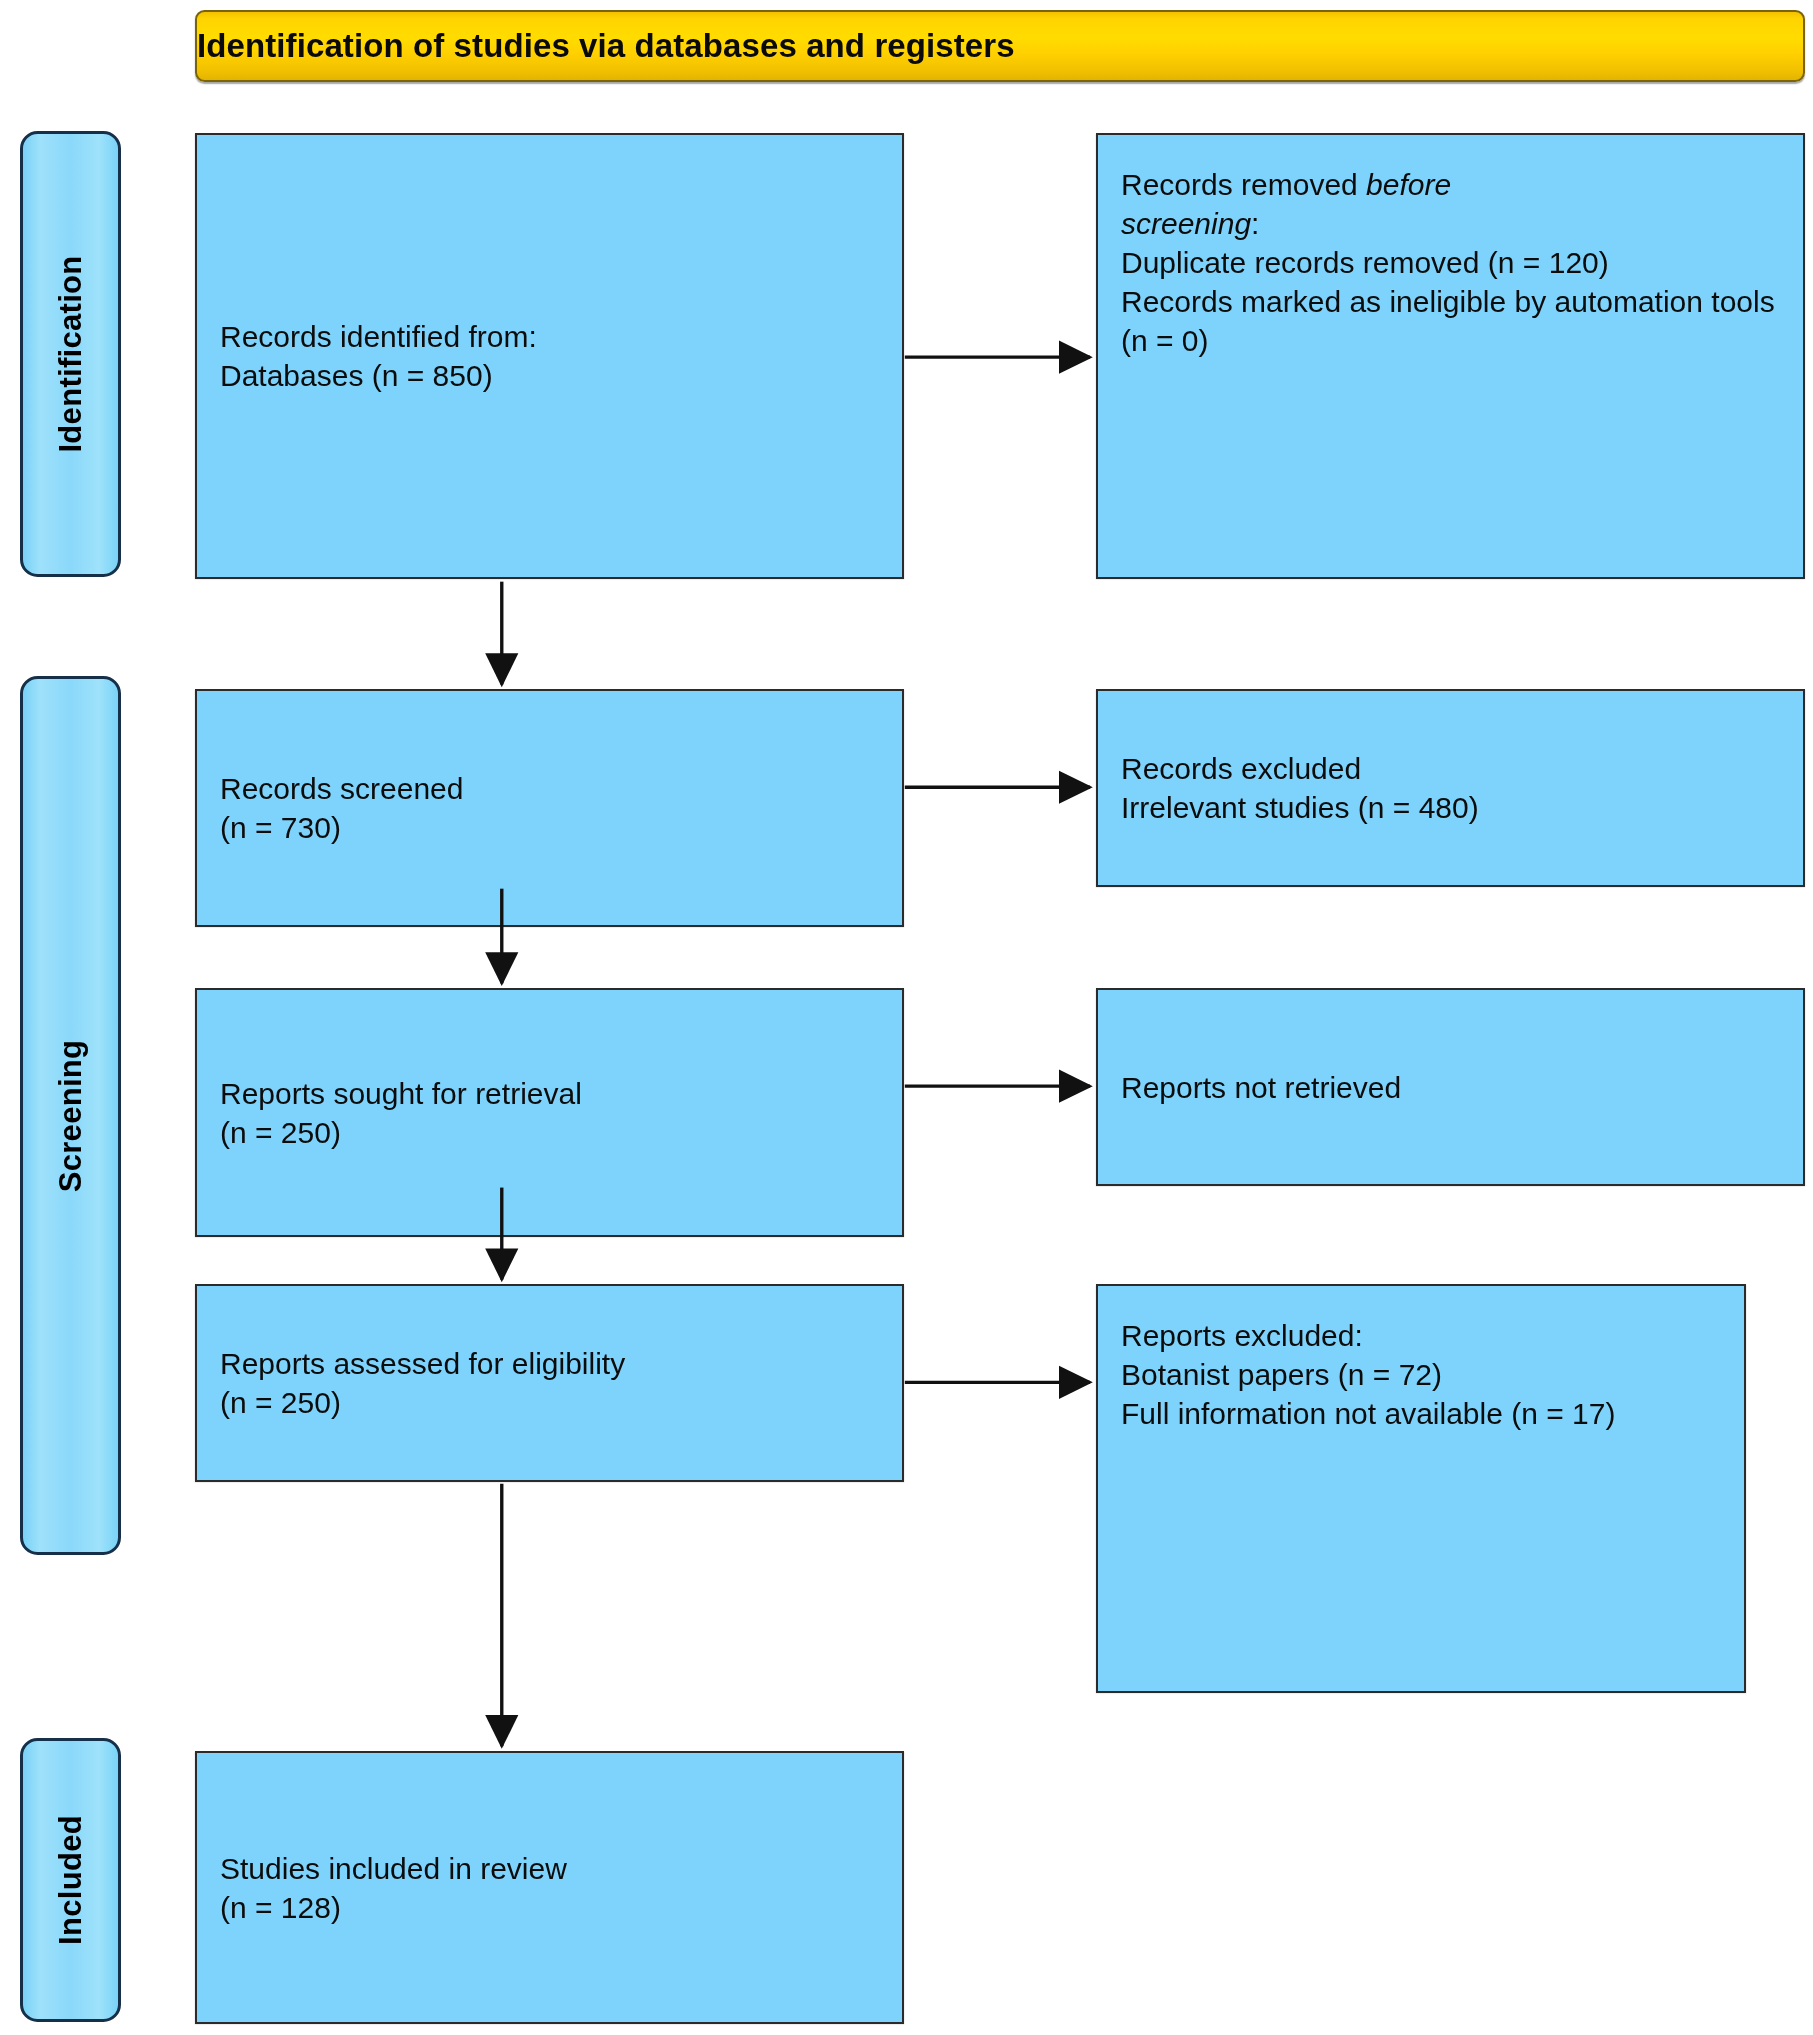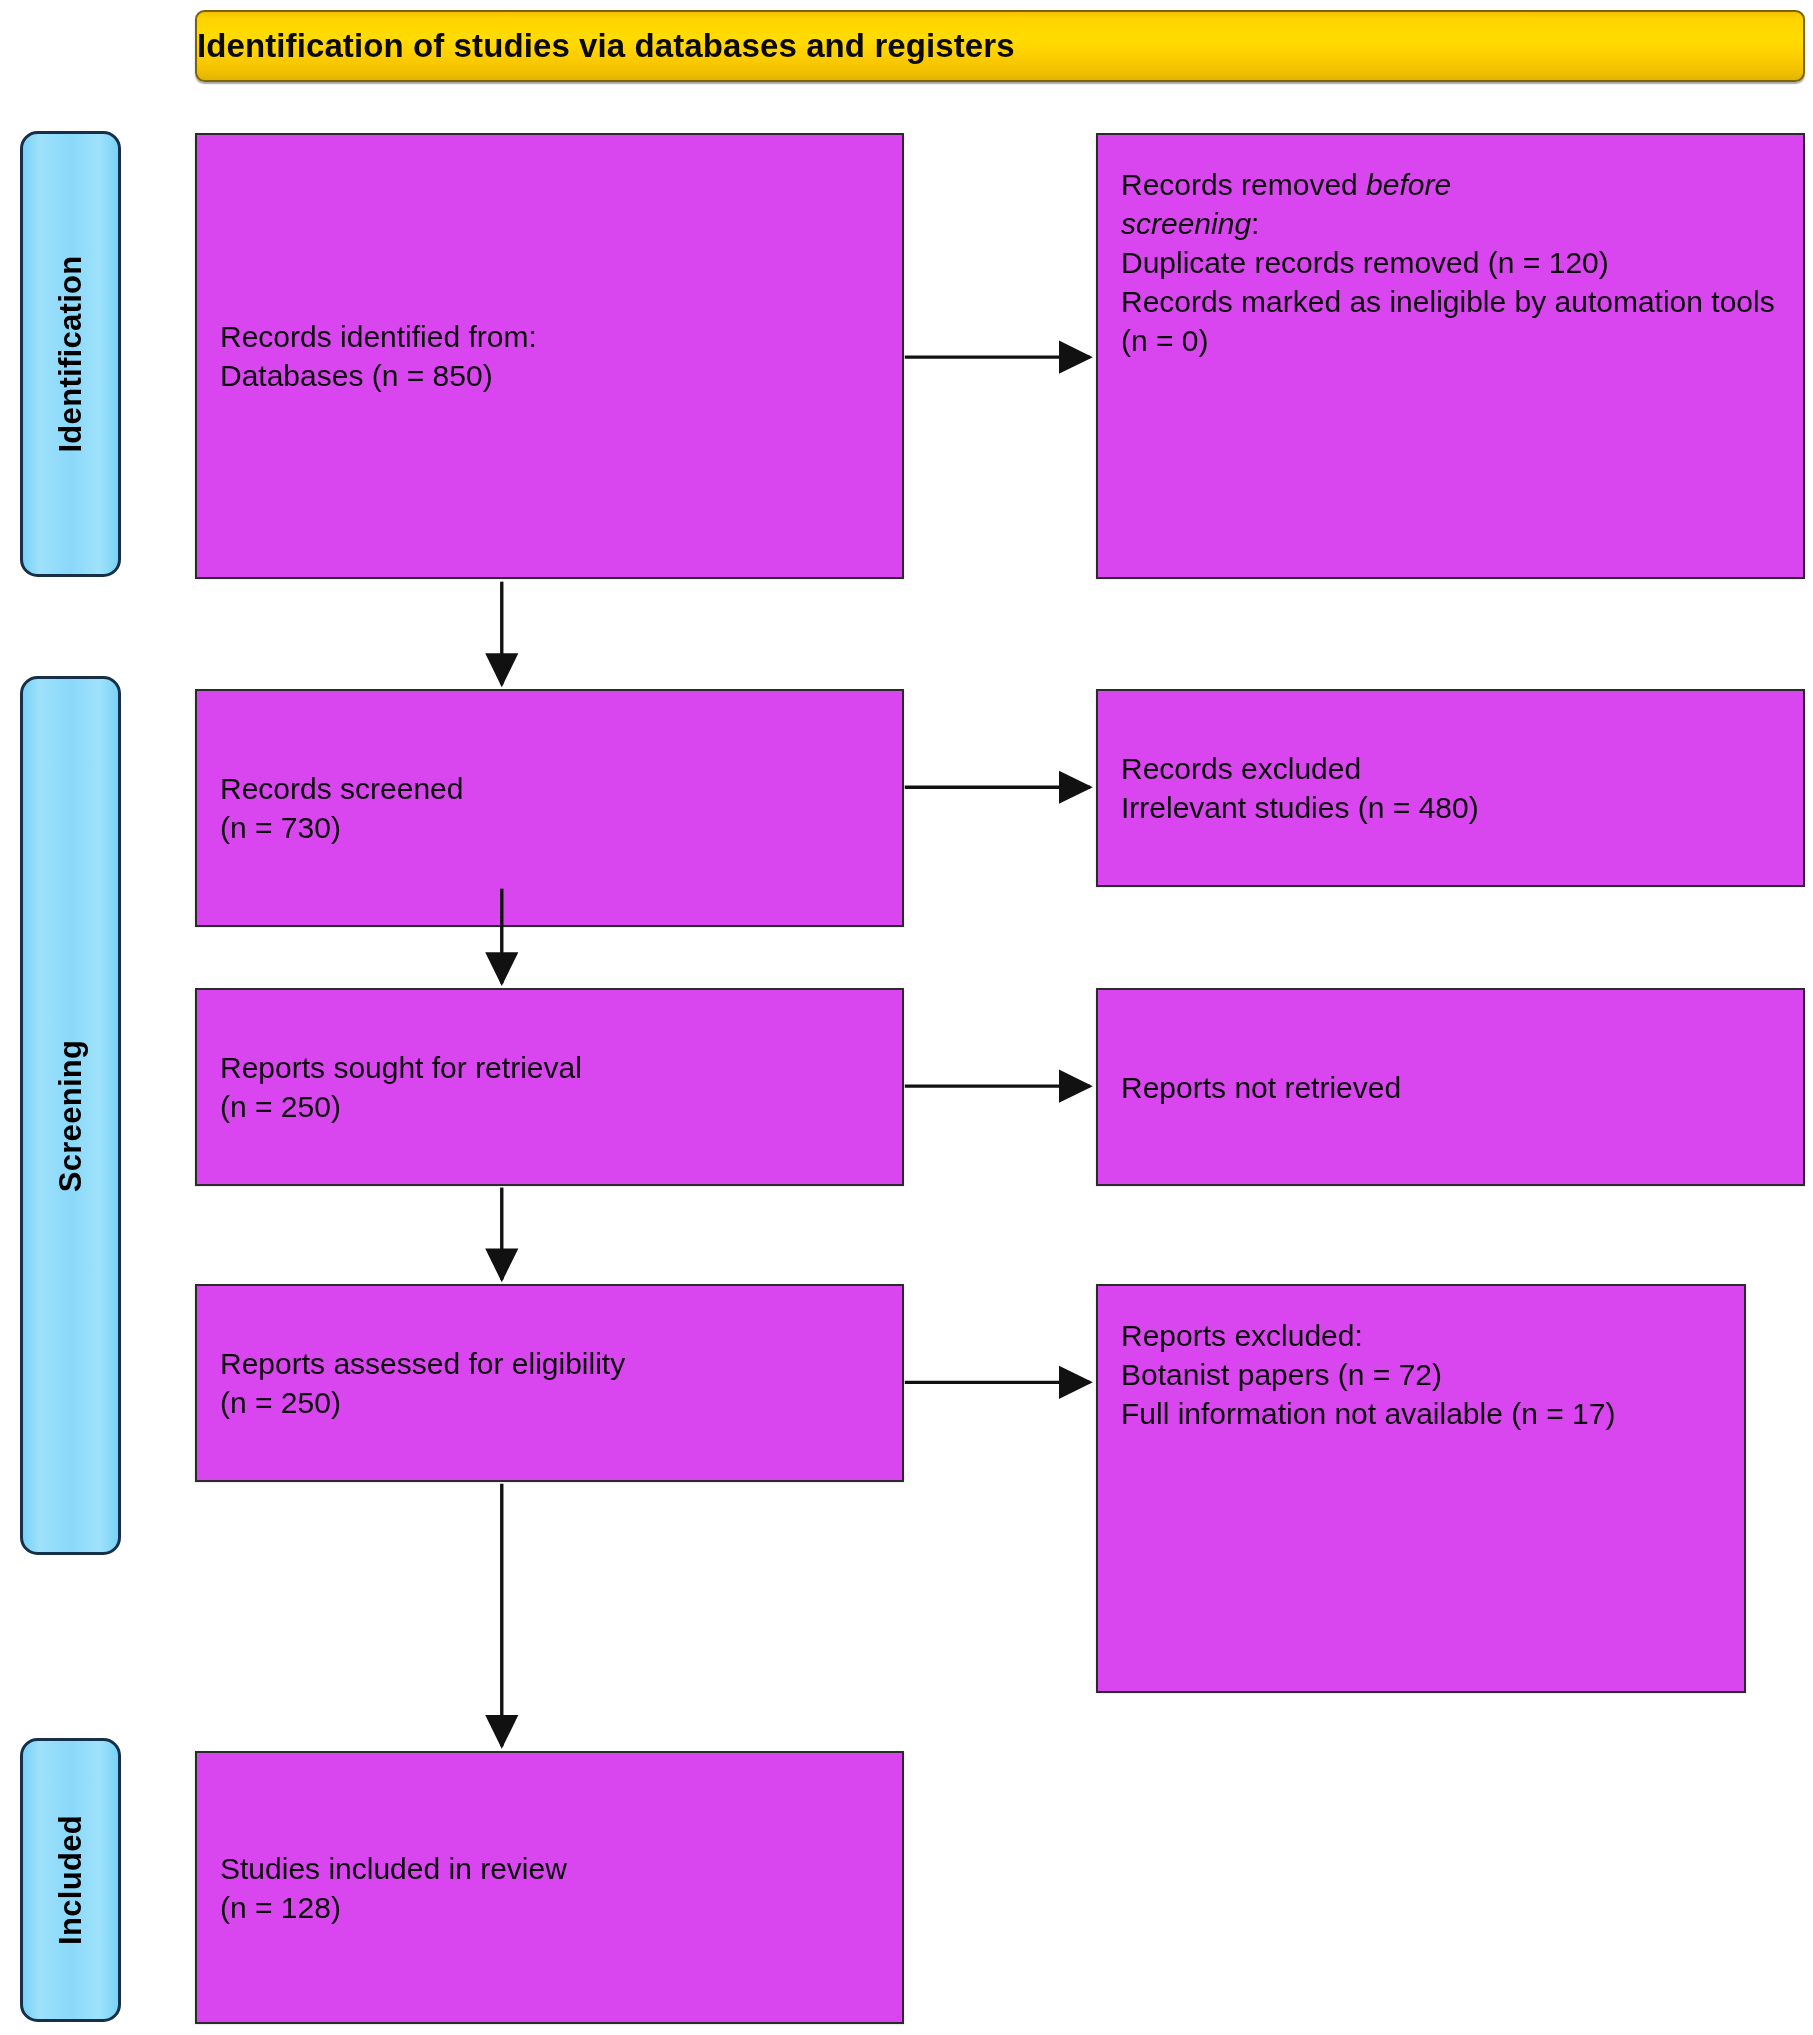--- a/index.html
+++ b/index.html
@@ -76,21 +76,21 @@
     letter-spacing: 0.3px;
   }
   #rail-identification { top: 131px;  height: 446px; }
   #rail-screening     { top: 676px; height: 879px; }
   #rail-included      { top: 1738px; height: 284px; }
 
   
   .box {
     position: absolute;
     border: 2.7px solid #2b2b2b;
-    background: #d946ef;
+    background: #7dd3fc;
     box-sizing: border-box;
     box-shadow: 0 1.4px 1.4px rgba(0,0,0,0.25);
   }
   .box-text {
     position: absolute;
     left: 23px;
     right: 13.5px;
     font-size: 30px;
     line-height: 1.30;
     color: #0c0c0c;
@@ -103,21 +103,21 @@
     top: 30px;
   }
   .box-text em { font-style: italic; }
   .box-text .ln { display: block; }
 
   
   #box-identified    { left: 195px;  top: 133px;  width: 709px; height: 446px; }
   #box-removed       { left: 1096px; top: 133px;  width: 709px; height: 446px; }
   #box-screened      { left: 195px;  top: 689px; width: 709px; height: 238px; }
   #box-excluded      { left: 1096px; top: 689px; width: 709px; height: 198px; }
-  #box-sought        { left: 195px;  top: 988px; width: 709px; height: 198px; }
+  #box-sought        { left: 195px;  top: 988px; width: 709px; height: 249px; }
   #box-notretrieved  { left: 1096px; top: 988px; width: 709px; height: 198px; }
   #box-assessed      { left: 195px;  top: 1284px; width: 709px; height: 198px; }
   #box-repexcluded   { left: 1096px; top: 1284px; width: 650px; height: 409px; padding-left: 20px; }
   #box-included      { left: 195px;  top: 1751px; width: 709px; height: 273px; }
 
   
   .arrow-svg {
     position: absolute;
     left: 0;
     top: 0;

